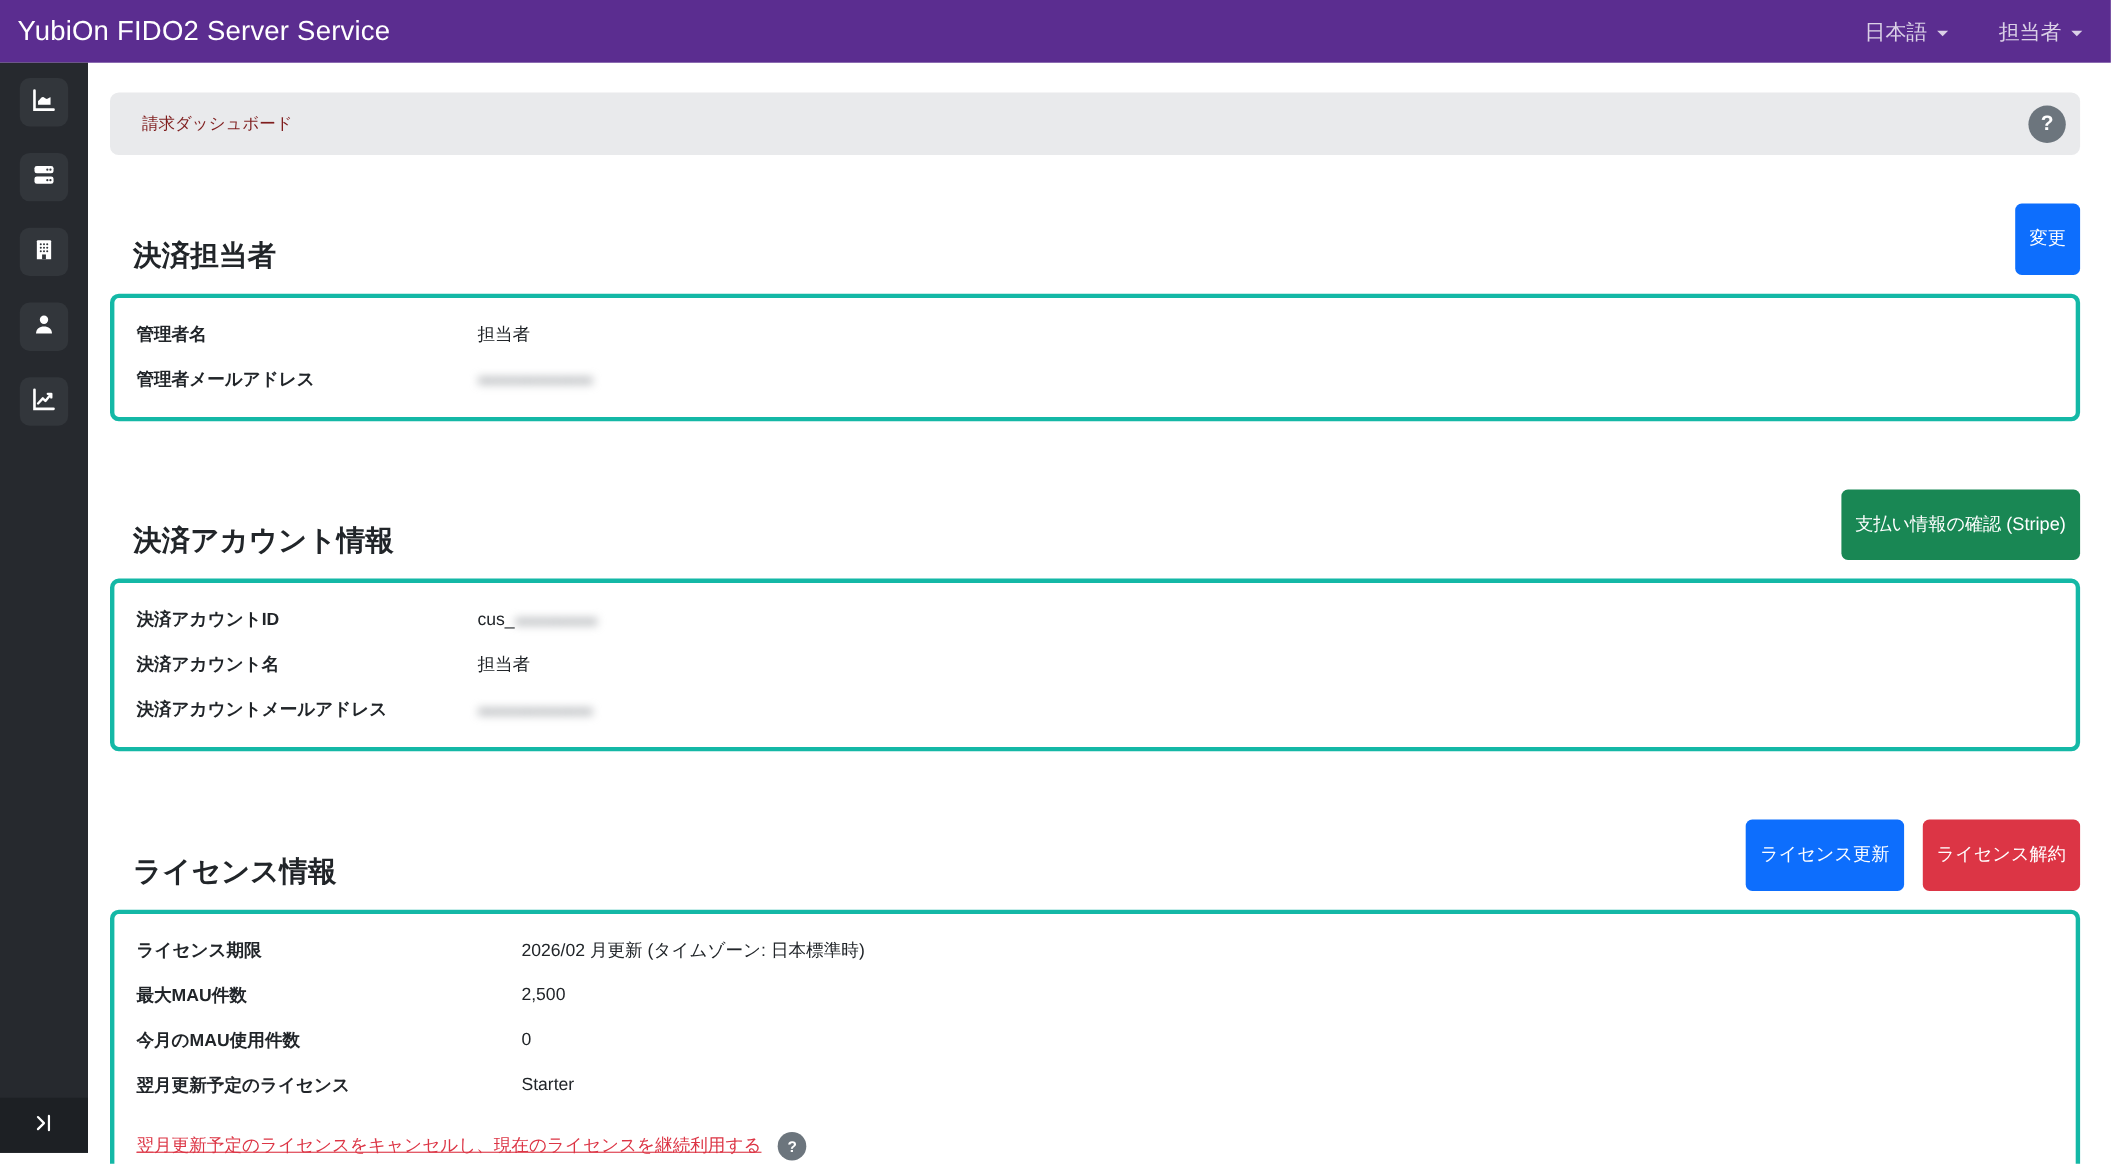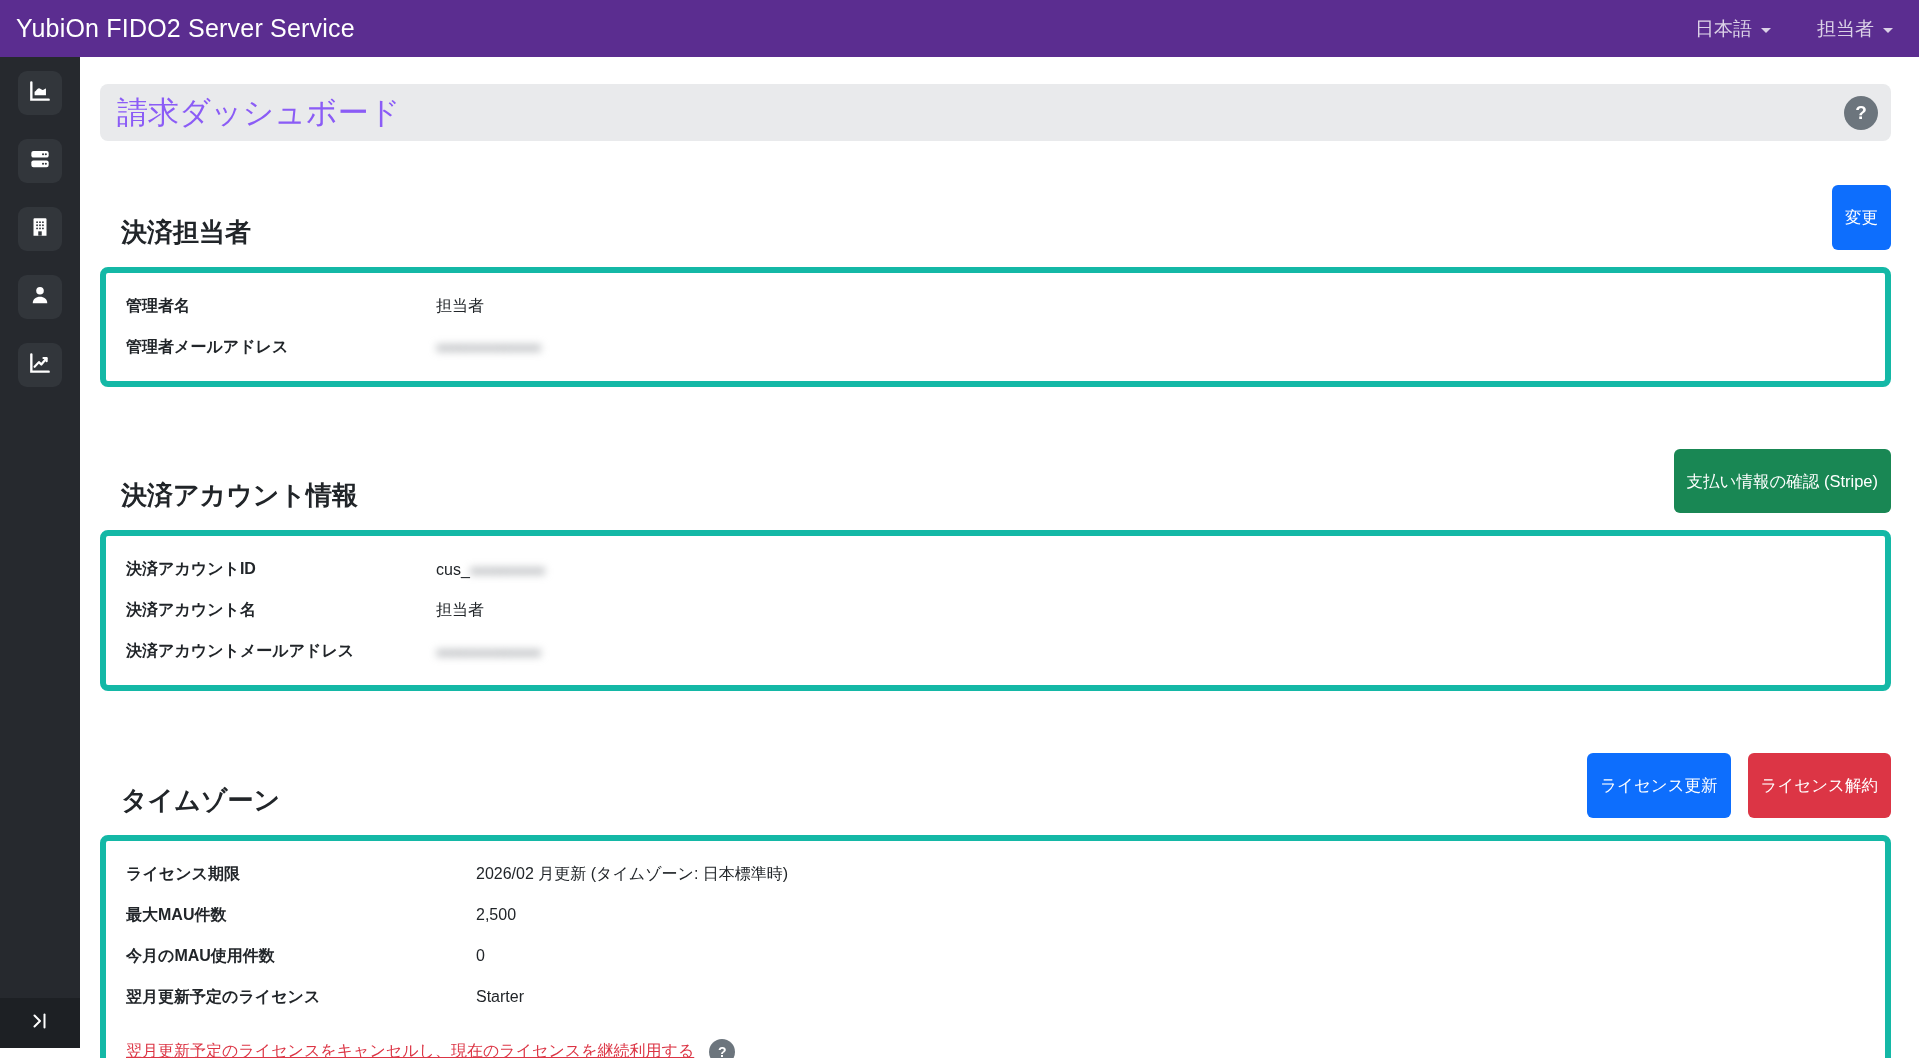--- a/index.html
+++ b/index.html
@@ -52,21 +52,21 @@
   .sidebar-footer svg { width:24px; height:24px; }
 
   
   .main { flex:1; padding:27px 28px 0 20px; }
 
   .page-titlebar {
     background:#e9eaec; border-radius:8px; height:57px;
     display:flex; align-items:center; justify-content:space-between;
     padding:0 13px 0 17px;
   }
-  .page-title { font-size:31px; color:#8b5cf6; }
+  .page-title { font-size:15px; color:#7f1d1d;margin-left:12px; }
 
   .help-circle {
     width:34px; height:34px; border-radius:50%; background:#6c757d;
     color:#fff; font-weight:bold; font-size:19px;
     display:flex; align-items:center; justify-content:center;
     cursor:pointer; flex:0 0 auto; user-select:none;
   }
   .help-circle.small { width:26px; height:26px; font-size:14px; }
 
   .section-head {
@@ -81,21 +81,21 @@
   .btn {
     border:none; border-radius:6px; color:#fff; font-size:16.5px;
     padding:22px 13px; cursor:pointer; font-family:inherit; line-height:1.25;
     white-space:nowrap;
   }
   .btn-primary { background:#0d6efd; }
   .btn-success { background:#198754; }
   .btn-danger  { background:#dc3545; }
 
   .card {
-    border:6px solid #14b8a6; border-radius:8px;
+    border:4px solid #14b8a6; border-radius:8px;
     margin-top:17px; padding:13px 0;
   }
   .info-row { display:flex; align-items:center; min-height:41px; }
   .row-label {
     width:330px; flex:0 0 330px; padding-left:20px;
     font-weight:700; font-size:16px; color:#212529;
   }
   .card-license .row-label { width:370px; flex:0 0 370px; }
   .row-value { font-size:16px; color:#212529; display:flex; align-items:center; }
 
@@ -237,21 +237,21 @@
       </div>
       <div class="info-row">
         <div class="row-label">決済アカウントメールアドレス</div>
         <div class="row-value">
           <span class="redacted">●●●●●●●●●●●●●●</span>
         </div>
       </div>
     </div>
 
     <div class="section-head later">
-      <h2>タイムゾーン</h2>
+      <h2>ライセンス情報</h2>
       <div class="btn-group">
         <button class="btn btn-primary">ライセンス更新</button>
         <button class="btn btn-danger">ライセンス解約</button>
       </div>
     </div>
     <div class="card card-license">
       <div class="info-row">
         <div class="row-label">ライセンス期限</div>
         <div class="row-value">2026/02 月更新 (タイムゾーン: 日本標準時)</div>
       </div>

